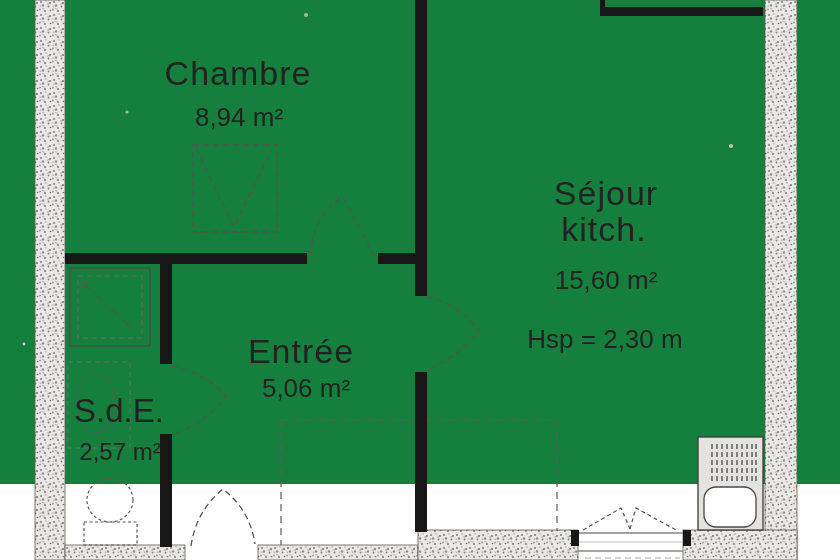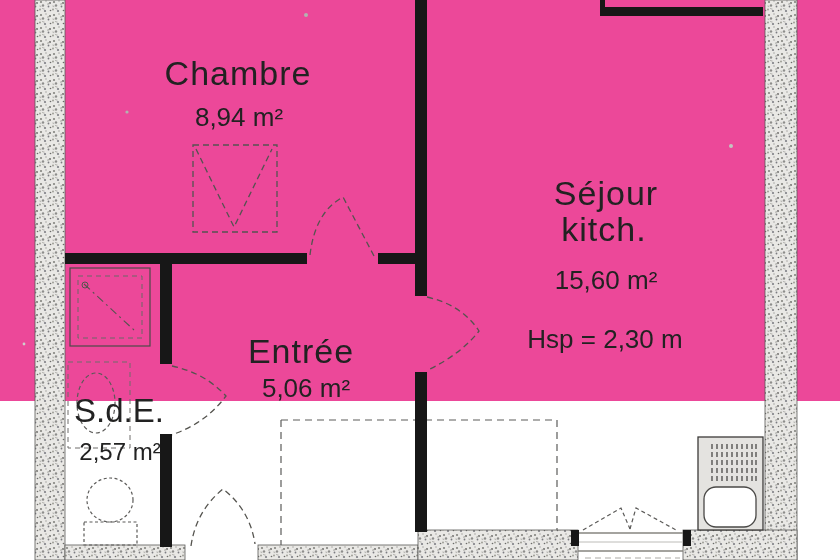--- a/index.html
+++ b/index.html
@@ -1,20 +1,20 @@
 <!DOCTYPE html>
 <html><head>
 <meta charset="utf-8">
 <style>
   html,body{
     margin:0;padding:0;width:840px;height:560px;
     background:#ffffff;overflow:hidden;
     font-family:"Liberation Sans","DejaVu Sans",sans-serif;
   }
-  .plan-wrap{position:relative;width:840px;height:401px;background:#ec4899;}
+  .plan-wrap{position:relative;width:840px;height:484px;background:#15803d;}
   svg{display:block;}
   text{fill:#222;font-family:"Liberation Sans","DejaVu Sans",sans-serif;}
   .room-name{font-size:34px;letter-spacing:1px;}
   .room-name-sm{font-size:33px;}
   .room-area{font-size:26px;}
   .room-area-sm{font-size:24px;}
   .hsp-note{font-size:26px;}
 </style>
 </head>
 <body>

